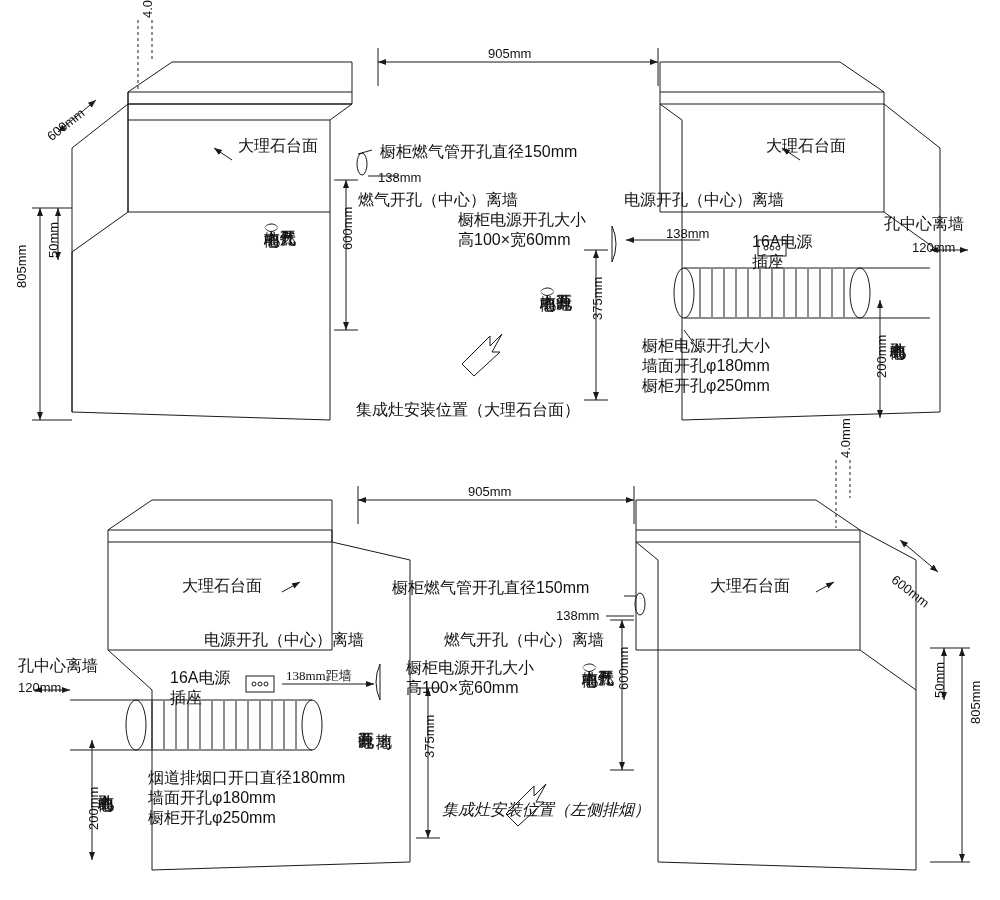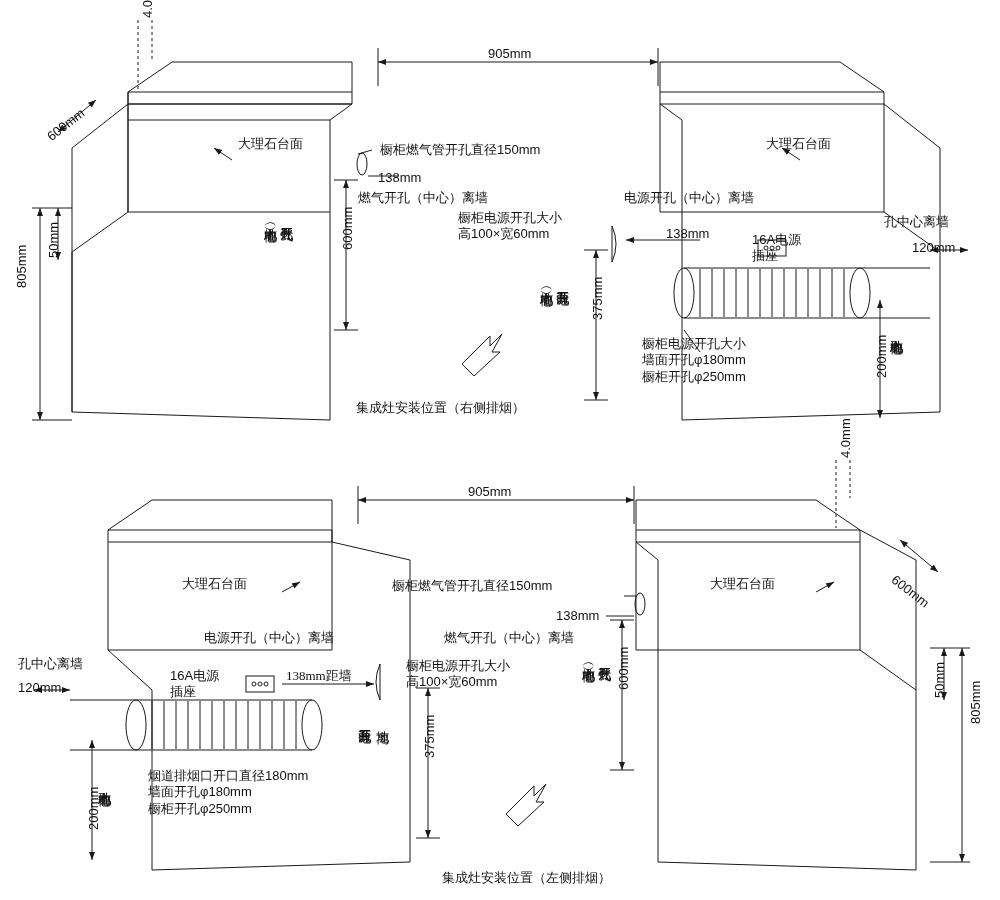--- a/index.html
+++ b/index.html
@@ -1,19 +1,19 @@
 <!DOCTYPE html>
 <html><head>
 <meta charset="utf-8">
 <style>
   html,body{margin:0;padding:0;background:#ffffff;}
   body{width:1000px;height:900px;position:relative;font-family:"Liberation Sans","DejaVu Sans",sans-serif;color:#111;overflow:hidden;}
   .stage{position:absolute;left:0;top:0;width:1000px;height:900px;}
   svg.draw{position:absolute;left:0;top:0;width:1000px;height:900px;}
-  .lbl{position:absolute;font-size:13px;line-height:1.25;color:#111;white-space:nowrap;}
+  .lbl{position:absolute;font-size:16px;line-height:1.25;color:#111;white-space:nowrap;}
   .lbl.dim{font-size:13px;}
   .vert{writing-mode:vertical-rl;text-orientation:mixed;}
   .vert-rot{transform:rotate(-90deg);transform-origin:left top;white-space:nowrap;}
 </style>
 </head>
 <body>
 
 <div class="stage">
 
   <svg class="draw" viewBox="0 0 1000 900">
@@ -258,21 +258,21 @@
 
   <div class="lbl" style="left:884px;top:214px;"><span>孔中心离墙</span></div>
   <div class="lbl dim" style="left:912px;top:240px;"><span>120mm</span></div>
 
   <div class="lbl" style="left:642px;top:336px;">
     <div>橱柜电源开孔大小</div>
       <div>墙面开孔φ180mm</div>
       <div>橱柜开孔φ250mm</div>
   </div>
 
-  <div class="lbl" style="left:356px;top:400px;"><span>集成灶安装位置（右侧排烟）</span></div>
+  <div class="lbl" style="left:356px;top:400px;"><span>集成灶安装位置（大理石台面）</span></div>
 
   <div class="lbl" style="left:278px;top:218px;">
     <div class="vert" style="height:120px;">燃气开孔</div>
     <div class="vert" style="height:120px;position:absolute;left:-16px;top:0;">（中心）离地</div>
   </div>
   <div class="lbl dim" style="left:340px;top:250px;">
       <span class="vert-rot" style="position:absolute;left:0;top:0;">600mm</span>
     </div>
 
   <div class="lbl" style="left:554px;top:282px;">
@@ -329,21 +329,21 @@
     <div>橱柜电源开孔大小</div>
       <div>高100×宽60mm</div>
   </div>
 
   <div class="lbl" style="left:148px;top:768px;">
     <div>烟道排烟口开口直径180mm</div>
       <div>墙面开孔φ180mm</div>
       <div>橱柜开孔φ250mm</div>
   </div>
 
-  <div class="lbl" style="left:442px;top:870px;"><span>集成灶安装位置（左侧排烟）</span></div>
+  <div class="lbl" style="left:442px;top:800px;font-style:italic;"><span>集成灶安装位置（左侧排烟）</span></div>
 
   <div class="lbl" style="left:596px;top:658px;">
     <div class="vert" style="height:120px;">燃气开孔</div>
     <div class="vert" style="height:120px;position:absolute;left:-16px;top:0;">（中心）离地</div>
   </div>
   <div class="lbl dim" style="left:616px;top:690px;">
       <span class="vert-rot" style="position:absolute;left:0;top:0;">600mm</span>
     </div>
 
   <div class="lbl" style="left:356px;top:720px;">

